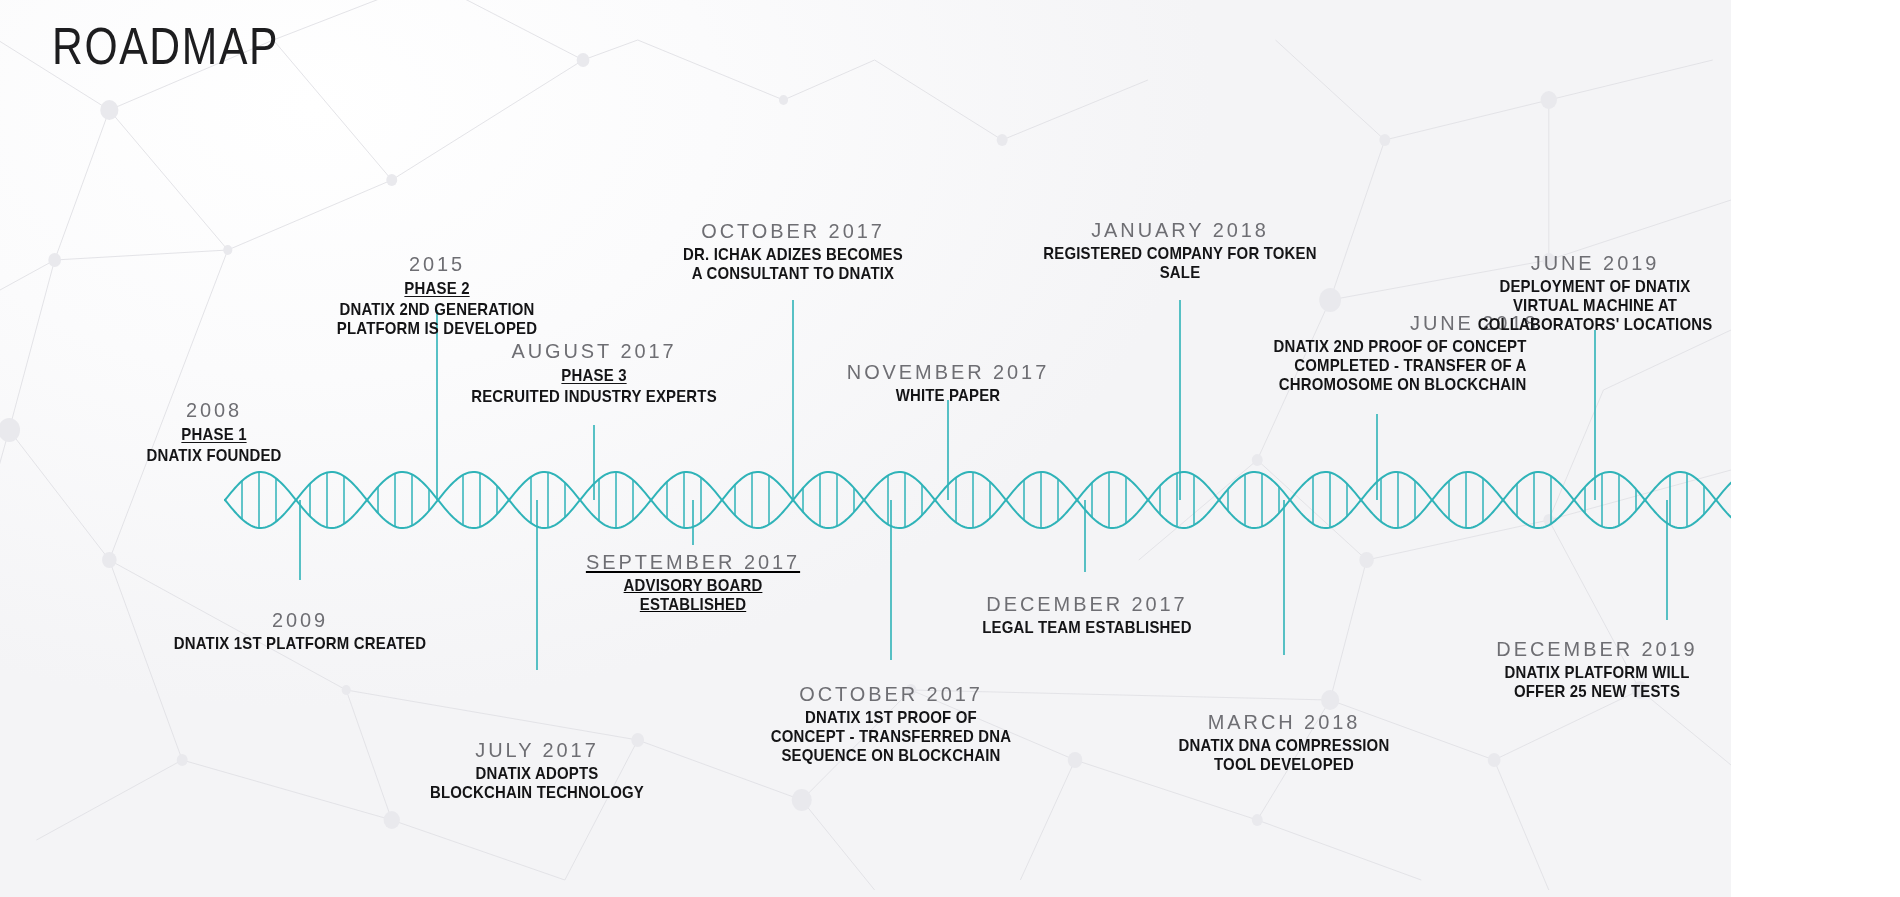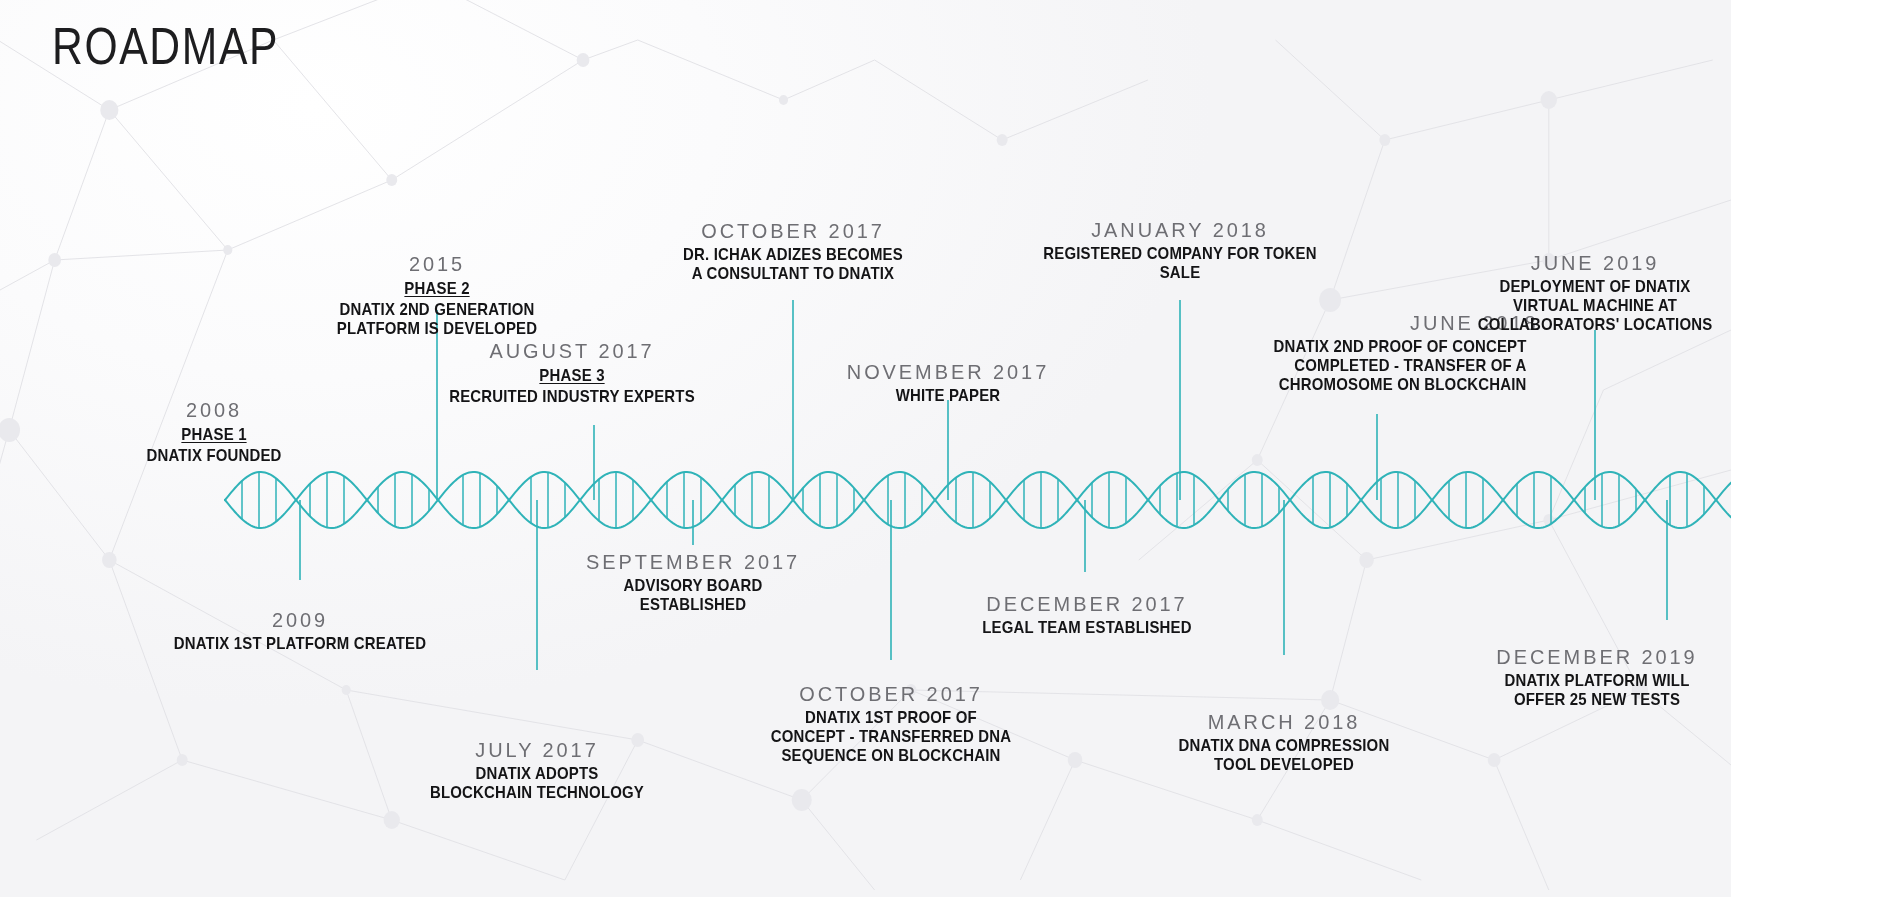--- a/index.html
+++ b/index.html
@@ -264,26 +264,26 @@
         <div class="m-year">2015</div>
         <div class="m-phase">PHASE 2</div>
         <div class="m-desc">DNATIX 2ND GENERATION
 PLATFORM IS DEVELOPED</div>
       </div>
       <div class="milestone below" style="left: 537px; top: 692px; margin-top: 46px;">
         <div class="m-year">JULY 2017</div>
         <div class="m-desc">DNATIX ADOPTS
 BLOCKCHAIN TECHNOLOGY</div>
       </div>
-      <div class="milestone above" style="left: 572px; top: 339px;">
+      <div class="milestone above" style="left: 594px; top: 339px;">
         <div class="m-year">AUGUST 2017</div>
         <div class="m-phase">PHASE 3</div>
         <div class="m-desc">RECRUITED INDUSTRY EXPERTS</div>
       </div>
-      <div class="milestone below" style="left: 693px; top: 550px;">
+      <div class="milestone below" style="left: 693px; top: 550px; text-decoration: underline;">
         <div class="m-year">SEPTEMBER 2017</div>
         <div class="m-desc">ADVISORY BOARD
 ESTABLISHED</div>
       </div>
       <div class="milestone above" style="left: 793px; top: 219px;">
         <div class="m-year">OCTOBER 2017</div>
         <div class="m-desc">DR. ICHAK ADIZES BECOMES
 A CONSULTANT TO DNATIX</div>
       </div>
       <div class="milestone below" style="left: 891px; top: 682px;">
@@ -314,20 +314,20 @@
         <div class="m-desc">DNATIX 2ND PROOF OF CONCEPT
 COMPLETED - TRANSFER OF A
 CHROMOSOME ON BLOCKCHAIN</div>
       </div>
       <div class="milestone above" style="left: 1595px; top: 251px;">
         <div class="m-year">JUNE 2019</div>
         <div class="m-desc">DEPLOYMENT OF DNATIX
 VIRTUAL MACHINE AT
 COLLABORATORS' LOCATIONS</div>
       </div>
-      <div class="milestone below" style="left: 1597px; top: 637px; margin-top: 8px;">
+      <div class="milestone below" style="left: 1597px; top: 637px;">
         <div class="m-year">DECEMBER 2019</div>
         <div class="m-desc">DNATIX PLATFORM WILL
 OFFER 25 NEW TESTS</div>
       </div>
     </div>
 
 </div>
 
 </body></html>

